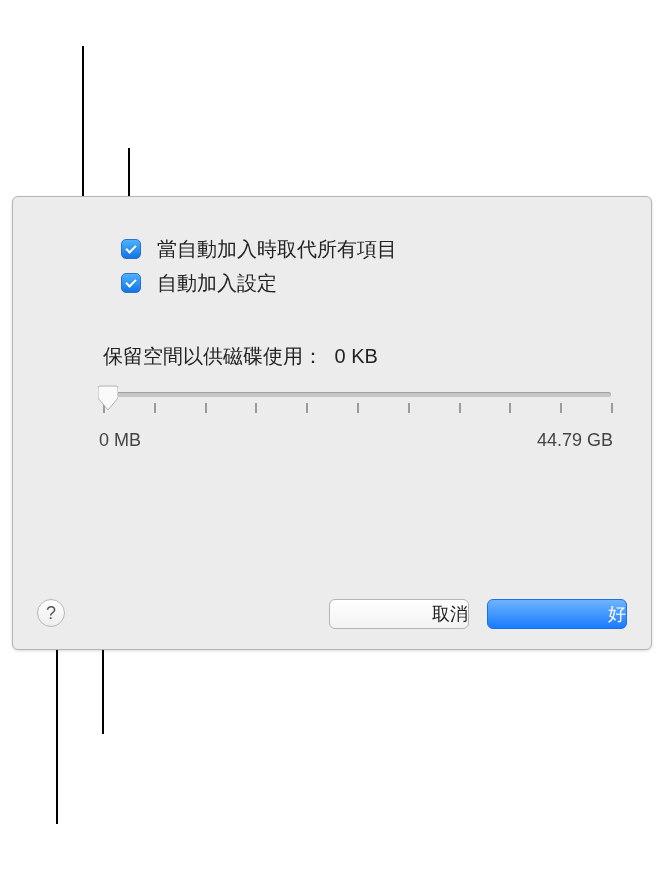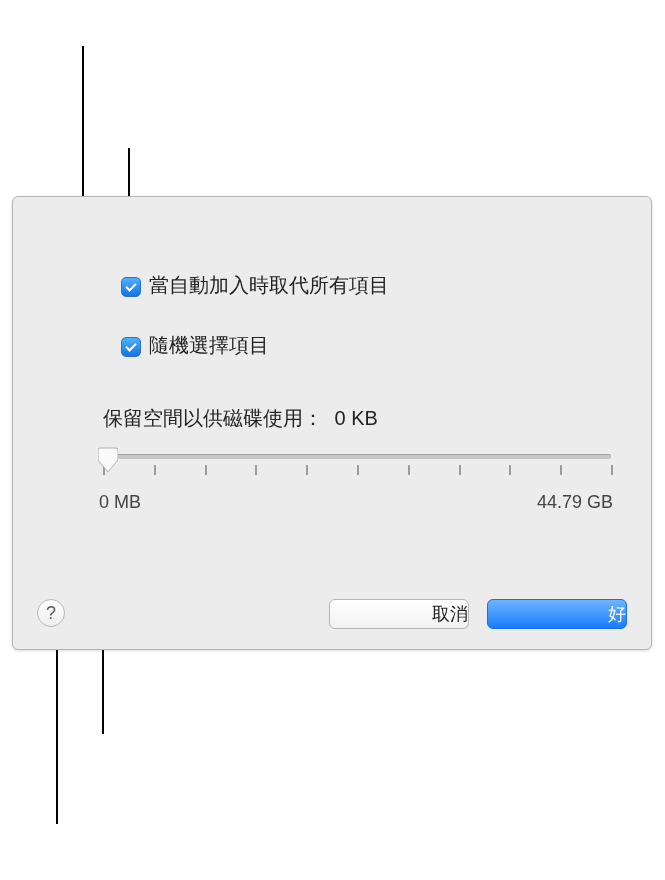--- a/index.html
+++ b/index.html
@@ -40,25 +40,24 @@
       background: linear-gradient(#f8f8f8,#e7e7e7);
       border-radius: 6px 6px 0 0;
     }
 
     .content {
       padding: 40px 40px 0 108px;
     }
 
     .checkbox-row {
       display: flex;
-      align-items: flex-end;
-      gap: 8px;
+      align-items: center;
+      gap: 16px;
       margin-bottom: 10px;
       line-height: 24px;
-      margin-top: 36px;
     }
 
     .cbox {
       width: 20px;
       height: 20px;
       border-radius: 5px;
       background: linear-gradient(180deg, #4cb2ff, #1274e6);
       border: 1px solid #2f6fc4;
       position: relative;
       flex-shrink: 0;
@@ -182,21 +181,21 @@
 
   <div class="content">
 
     <div class="checkbox-row">
       <span class="cbox"></span>
       <span class="cb-label">當自動加入時取代所有項目</span>
     </div>
 
     <div class="checkbox-row">
       <span class="cbox"></span>
-      <span class="cb-label">隨機選擇項目</span>
+      <span class="cb-label">自動加入設定</span>
     </div>
 
 
     <div class="slider-section">
       <div class="slider-label-row">
         <span>保留空間以供磁碟使用：</span>
         <span class="val">0 KB</span>
       </div>
 
       <div class="slider">

